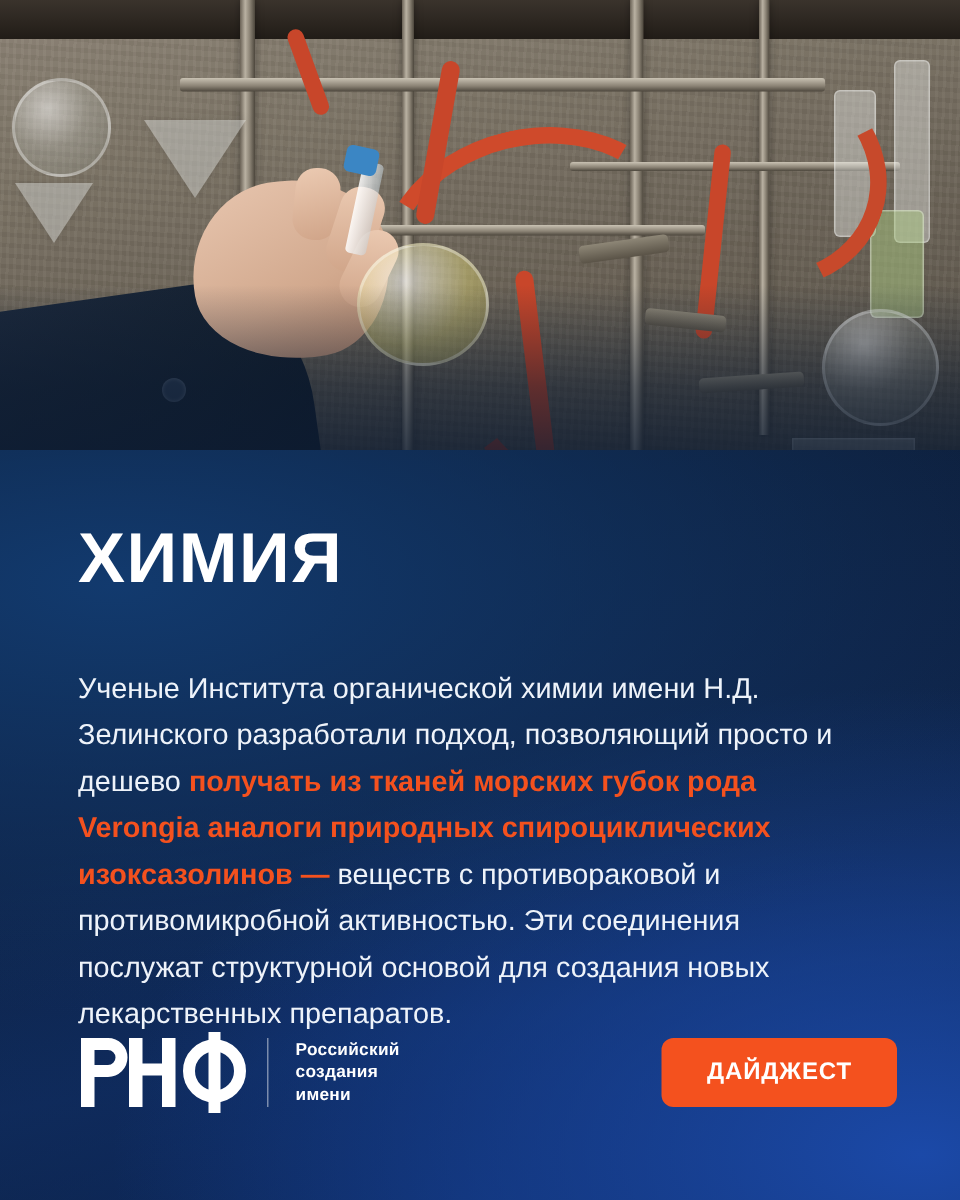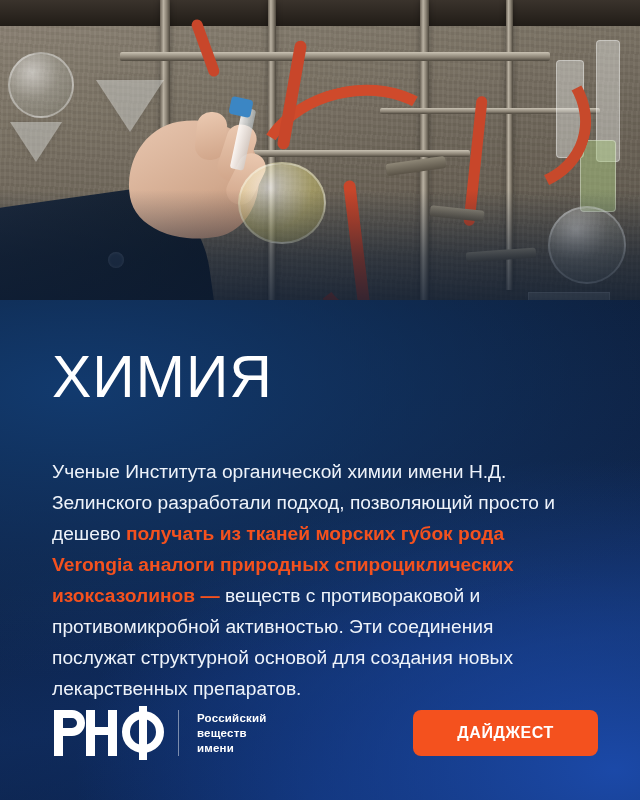--- a/index.html
+++ b/index.html
@@ -221,41 +221,41 @@
   }
 
   
   .content {
     position: absolute;
     left: 0; right: 0; top: 300px; bottom: 0;
     padding: 30px 52px 0 52px;
     box-sizing: border-box;
   }
   .headline {
-    font-size: 59px;
+    font-size: 47px;
     line-height: 1;
-    font-weight: 400;
+    font-weight: 700;
     color: #ffffff;
     letter-spacing: 1px;
     margin: 18px 0 49px 0;
     font-family: "Liberation Sans", sans-serif;
   }
   .body-text {
     font-size: 19.2px;
     line-height: 31px;
     color: #eef3fa;
     max-width: 530px;
     font-weight: 400;
   }
   .hl { color: #f4511e; font-weight: 700; }
 
   
   .footer {
     position: absolute;
-    left: 52px; right: 42px; bottom: 40px;
+    left: 52px; right: 42px; bottom: 58px;
     display: flex;
     align-items: center;
     justify-content: space-between;
   }
   .brand { display: flex; align-items: center; }
   .logo-mark {
     position: relative;
     width: 112px; height: 54px;
     color: #ffffff;
   }
@@ -270,21 +270,21 @@
     color: #ffffff;
     font-weight: 700;
     letter-spacing: .2px;
   }
   .digest-btn {
     background: #f4511e;
     color: #ffffff;
     font-size: 16px;
     font-weight: 700;
     letter-spacing: .6px;
-    padding: 14px 44px;
+    padding: 14px 30px;
     border: none;
     border-radius: 8px;
     cursor: pointer;
     font-family: "Liberation Sans", sans-serif;
   }
 </style>
 </head>
 <body>
 
 <div class="card">
@@ -359,20 +359,20 @@
 
           <path d="M34 4 h9 v17 h13 v-17 h9 v46 h-9 v-21 h-13 v21 h-9 z" fill="#ffffff"></path>
 
           <rect x="87" y="0" width="8" height="54" fill="#ffffff"></rect>
           <circle cx="91" cy="26" r="17" fill="none" stroke="#ffffff" stroke-width="8"></circle>
         </svg>
       </div>
       <div class="logo-divider"></div>
       <div class="brand-lines">
         <div>Российский</div>
-        <div>веществ</div>
+        <div>создания</div>
         <div>имени</div>
       </div>
     </div>
     <button class="digest-btn">ДАЙДЖЕСТ</button>
   </div>
 
 </div>
 
 </body></html>

